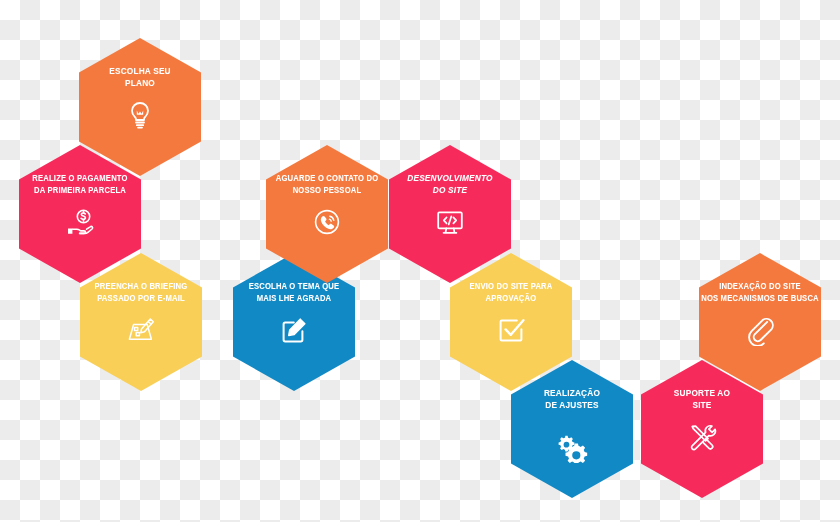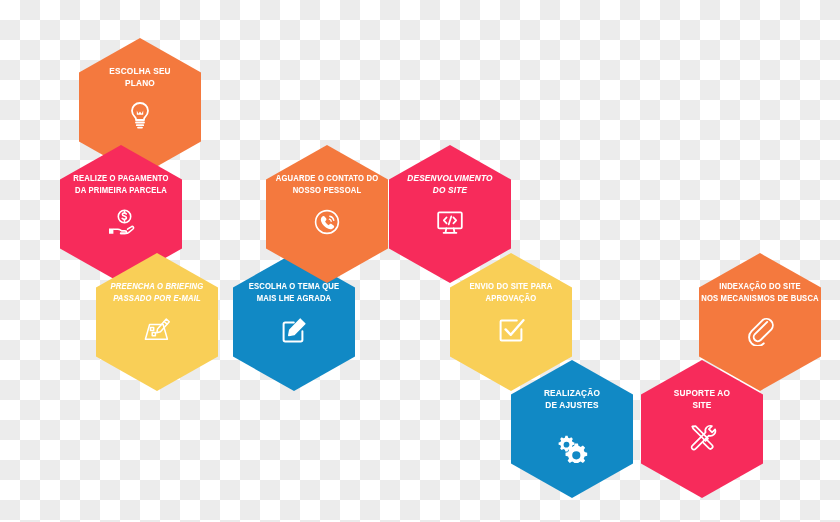--- a/index.html
+++ b/index.html
@@ -80,36 +80,36 @@
 PLANO</div>
     <div class="hex-icon">
       <svg viewBox="0 0 32 32" fill="none" stroke="#ffffff" stroke-width="1.8" stroke-linecap="round" stroke-linejoin="round">
         <path d="M16 4c-4.4 0-8 3.4-8 7.7 0 3 1.6 5 3 6.4.7.7 1 1.4 1 2.2v.7h8v-.7c0-.8.3-1.5 1-2.2 1.4-1.4 3-3.4 3-6.4C24 7.4 20.4 4 16 4z"></path>
         <path d="M12 23.5h8M12.8 26.2h6.4M14 28.6h4"></path>
         <path d="M12.8 11.4l1.6 3.3 1.6-2.2 1.6 2.2 1.6-3.3v4.4h-6.4z" fill="#ffffff" stroke="none"></path>
       </svg>
     </div>
   </div>
 
-  <div class="hex big" style="left:19px; top:145px; background:#F72B5B;margin-left:41px;">
+  <div class="hex big" style="left:19px; top:145px; background:#F72B5B;">
     <div class="hex-label wide">REALIZE O PAGAMENTO
 DA PRIMEIRA PARCELA</div>
     <div class="hex-icon">
       <svg viewBox="0 0 32 32" fill="none" stroke="#ffffff" stroke-width="1.6" stroke-linecap="round" stroke-linejoin="round">
         <circle cx="19.5" cy="10.5" r="6.2"></circle>
         <path d="M21.3 8c-.5-.7-1.2-1-2-1-1.1 0-1.9.6-1.9 1.5 0 2 4 1.2 4 3.3 0 1-.9 1.6-2.1 1.6-.9 0-1.7-.4-2.2-1.1"></path>
         <path d="M19.5 5.6v1.3M19.5 14v1.3"></path>
         <path d="M4 22.6h4.4v5.2H4z" fill="#ffffff" stroke="none"></path>
         <path d="M8.6 23.2h4.2c1 0 2 .3 2.6.8l1.2.9h3.4c.9 0 1.6.6 1.6 1.3 0 .7-.7 1.2-1.6 1.2h-4.3"></path>
         <path d="M15.6 27.4h5.2c1.2 0 2.2-.4 3.1-1.1l4.1-3.3c.7-.6.8-1.4.3-2-.5-.6-1.4-.7-2.1-.2l-3.6 2.4"></path>
       </svg>
     </div>
   </div>
 
-  <div class="hex big" style="left:96px; top:253px; background:#F9CF57;font-style:italic;">
+  <div class="hex big" style="left:80px; top:253px; background:#F9CF57;">
     <div class="hex-label wide">PREENCHA O BRIEFING
 PASSADO POR E-MAIL</div>
     <div class="hex-icon">
       <svg viewBox="0 0 32 32" fill="none" stroke="#ffffff" stroke-width="1.5" stroke-linecap="round" stroke-linejoin="round">
         <path d="M8.6 10.5h13.6l4.2 14.8H4.4z"></path>
         <rect x="9.5" y="13.4" width="3.2" height="3.2"></rect>
         <rect x="11.2" y="18.6" width="3.2" height="3.2"></rect>
         <path d="M25.3 5.1l3 2.6-8.8 10.1-3.7.9.7-3.7z"></path>
         <path d="M23.1 7.5l3 2.6"></path>
       </svg>

